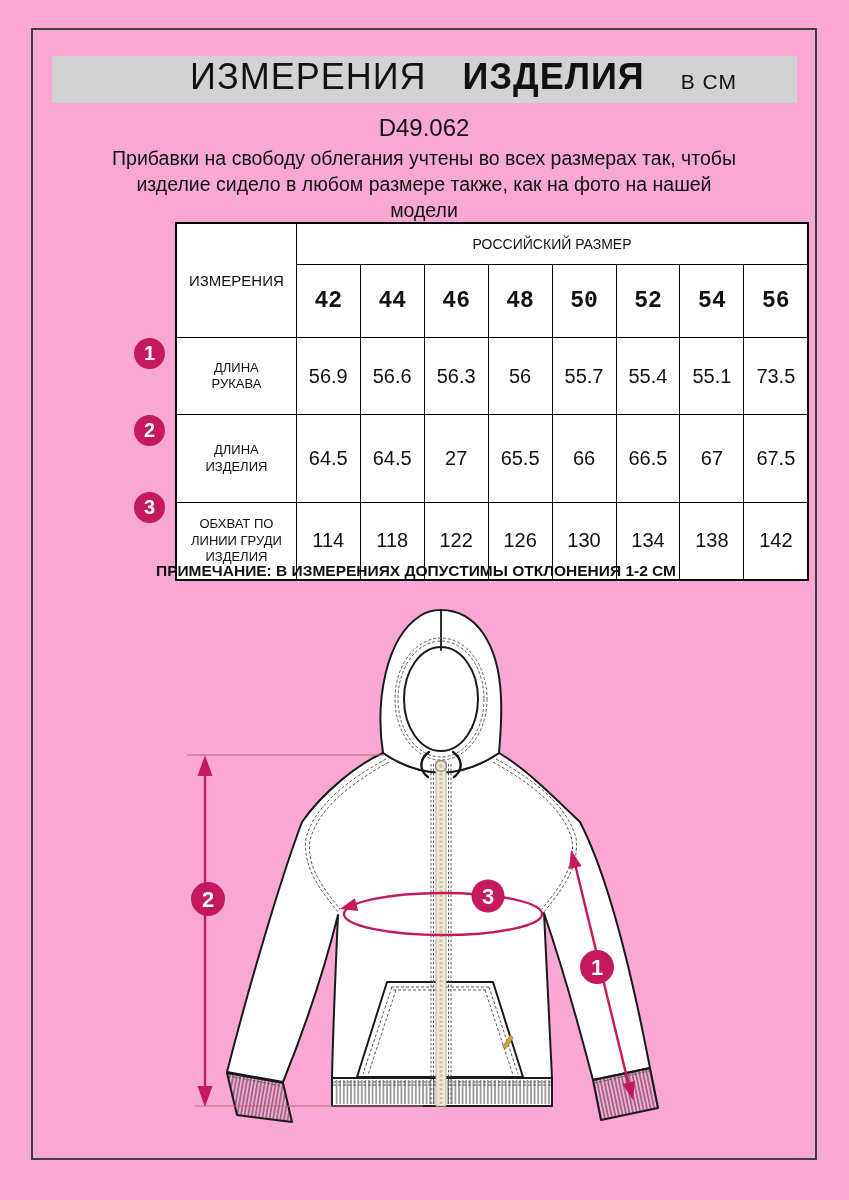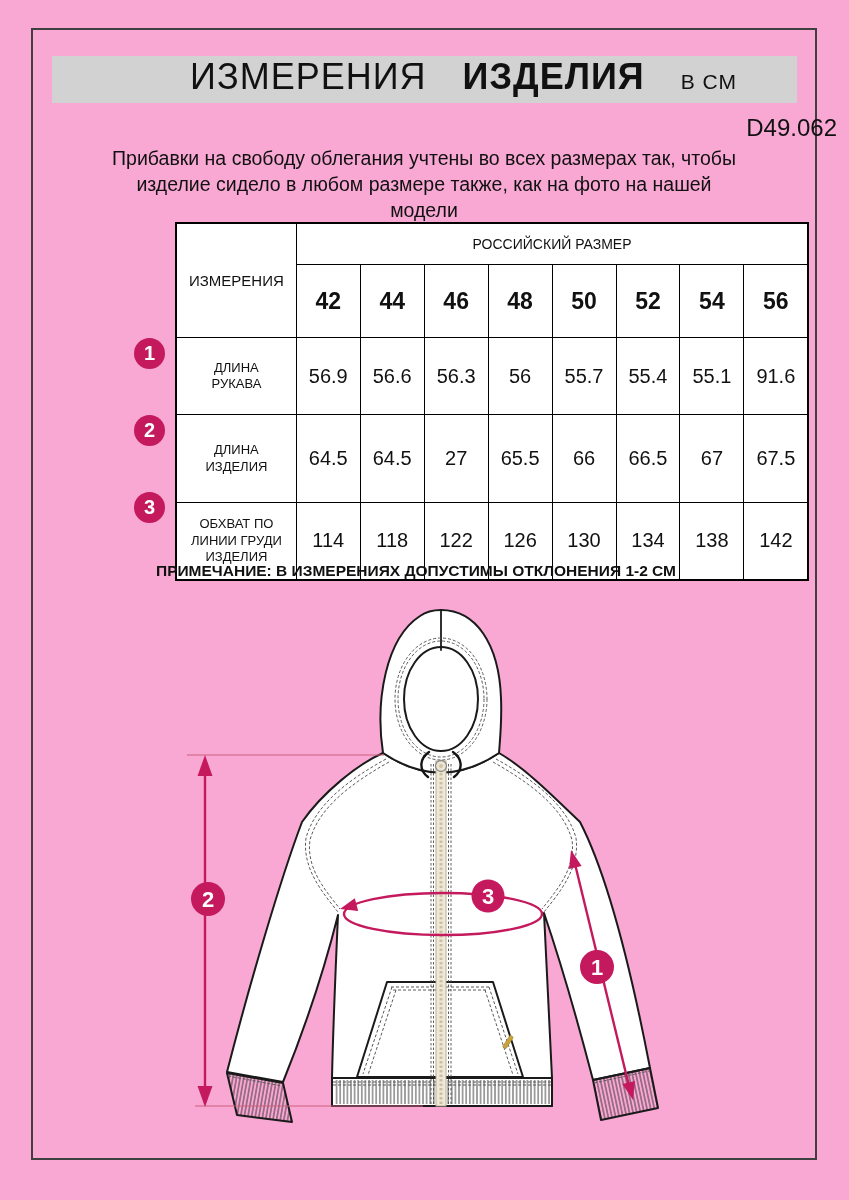--- a/index.html
+++ b/index.html
@@ -5,31 +5,31 @@
   * { margin:0; padding:0; box-sizing:border-box; }
   html,body { background:#fff; }
   body { font-family:"Liberation Sans", sans-serif; color:#111; }
   .page { position:relative; width:849px; height:1200px; background:#f9a8d4; overflow:hidden; }
   .frame { position:absolute; left:31px; top:28px; width:786px; height:1132px; border:2px solid #3f3f3f; }
   .title-bar { position:absolute; left:52px; top:56px; width:745px; height:47px; background:#d2d2d2;
                display:flex; align-items:baseline; justify-content:center; padding-left:78px; gap:36px; }
   .title-main { font-size:36px; font-weight:400; letter-spacing:1px; white-space:nowrap; }
   .title-bold { font-size:36px; font-weight:700; letter-spacing:1px; white-space:nowrap; }
   .title-unit { font-size:21px; font-weight:400; letter-spacing:1px; white-space:nowrap; }
-  .product-code { position:absolute; left:31px; top:114px; width:786px; text-align:right;
-                  font-size:24px; font-weight:400;margin-left:20px; }
+  .product-code { position:absolute; left:31px; top:114px; width:786px; text-align:center;
+                  font-size:24px; font-weight:400; }
   .description { position:absolute; left:104px; top:145px; width:640px; text-align:center;
                  font-size:19.5px; line-height:1.34; white-space:pre-line; }
   .size-table { position:absolute; left:175px; top:222px; border-collapse:collapse;
                 table-layout:fixed; background:#fff; }
   .size-table td { border:1.5px solid #000; text-align:center; vertical-align:middle; padding:12px; }
   .size-table { border:2px solid #000; }
   td.c-measure { font-size:15px; }
   td.c-size-head { font-size:14px; height:16px; }
-  tr.r-sizes td { font-size:23px; font-weight:700; height:73px; }
+  tr.r-sizes td { font-size:23px; font-weight:700; height:73px;font-family:Liberation Mono, monospace; }
   tr.r-data td { font-size:20px; }
   tr.r-data td.c-label { font-size:13px; white-space:pre-line; line-height:1.25; }
   tr.r-d1 td { height:77px; } tr.r-d2 td { height:88px; } tr.r-d3 td { height:77px; }
   .marker-circle { position:absolute; width:31px; height:31px; border-radius:50%;
                    background:#C4195C; color:#fff; font-size:20px; font-weight:700;
                    display:flex; align-items:center; justify-content:center; }
   .note { position:absolute; left:11px; top:562px; width:810px; text-align:center;
           font-size:15.5px; font-weight:700; }
   .diagram-svg { position:absolute; left:180px; top:600px; width:550px; height:560px; }
 </style>
@@ -79,21 +79,21 @@
     </tr>
     <tr class="r-data r-d1">
       <td class="c-label">ДЛИНА РУКАВА</td>
       <td>56.9</td>
       <td>56.6</td>
       <td>56.3</td>
       <td>56</td>
       <td>55.7</td>
       <td>55.4</td>
       <td>55.1</td>
-      <td>91.6</td>
+      <td>73.5</td>
     </tr>
     <tr class="r-data r-d2">
       <td class="c-label">ДЛИНА
 ИЗДЕЛИЯ</td>
       <td>64.5</td>
       <td>64.5</td>
       <td>27</td>
       <td>65.5</td>
       <td>66</td>
       <td>66.5</td>

